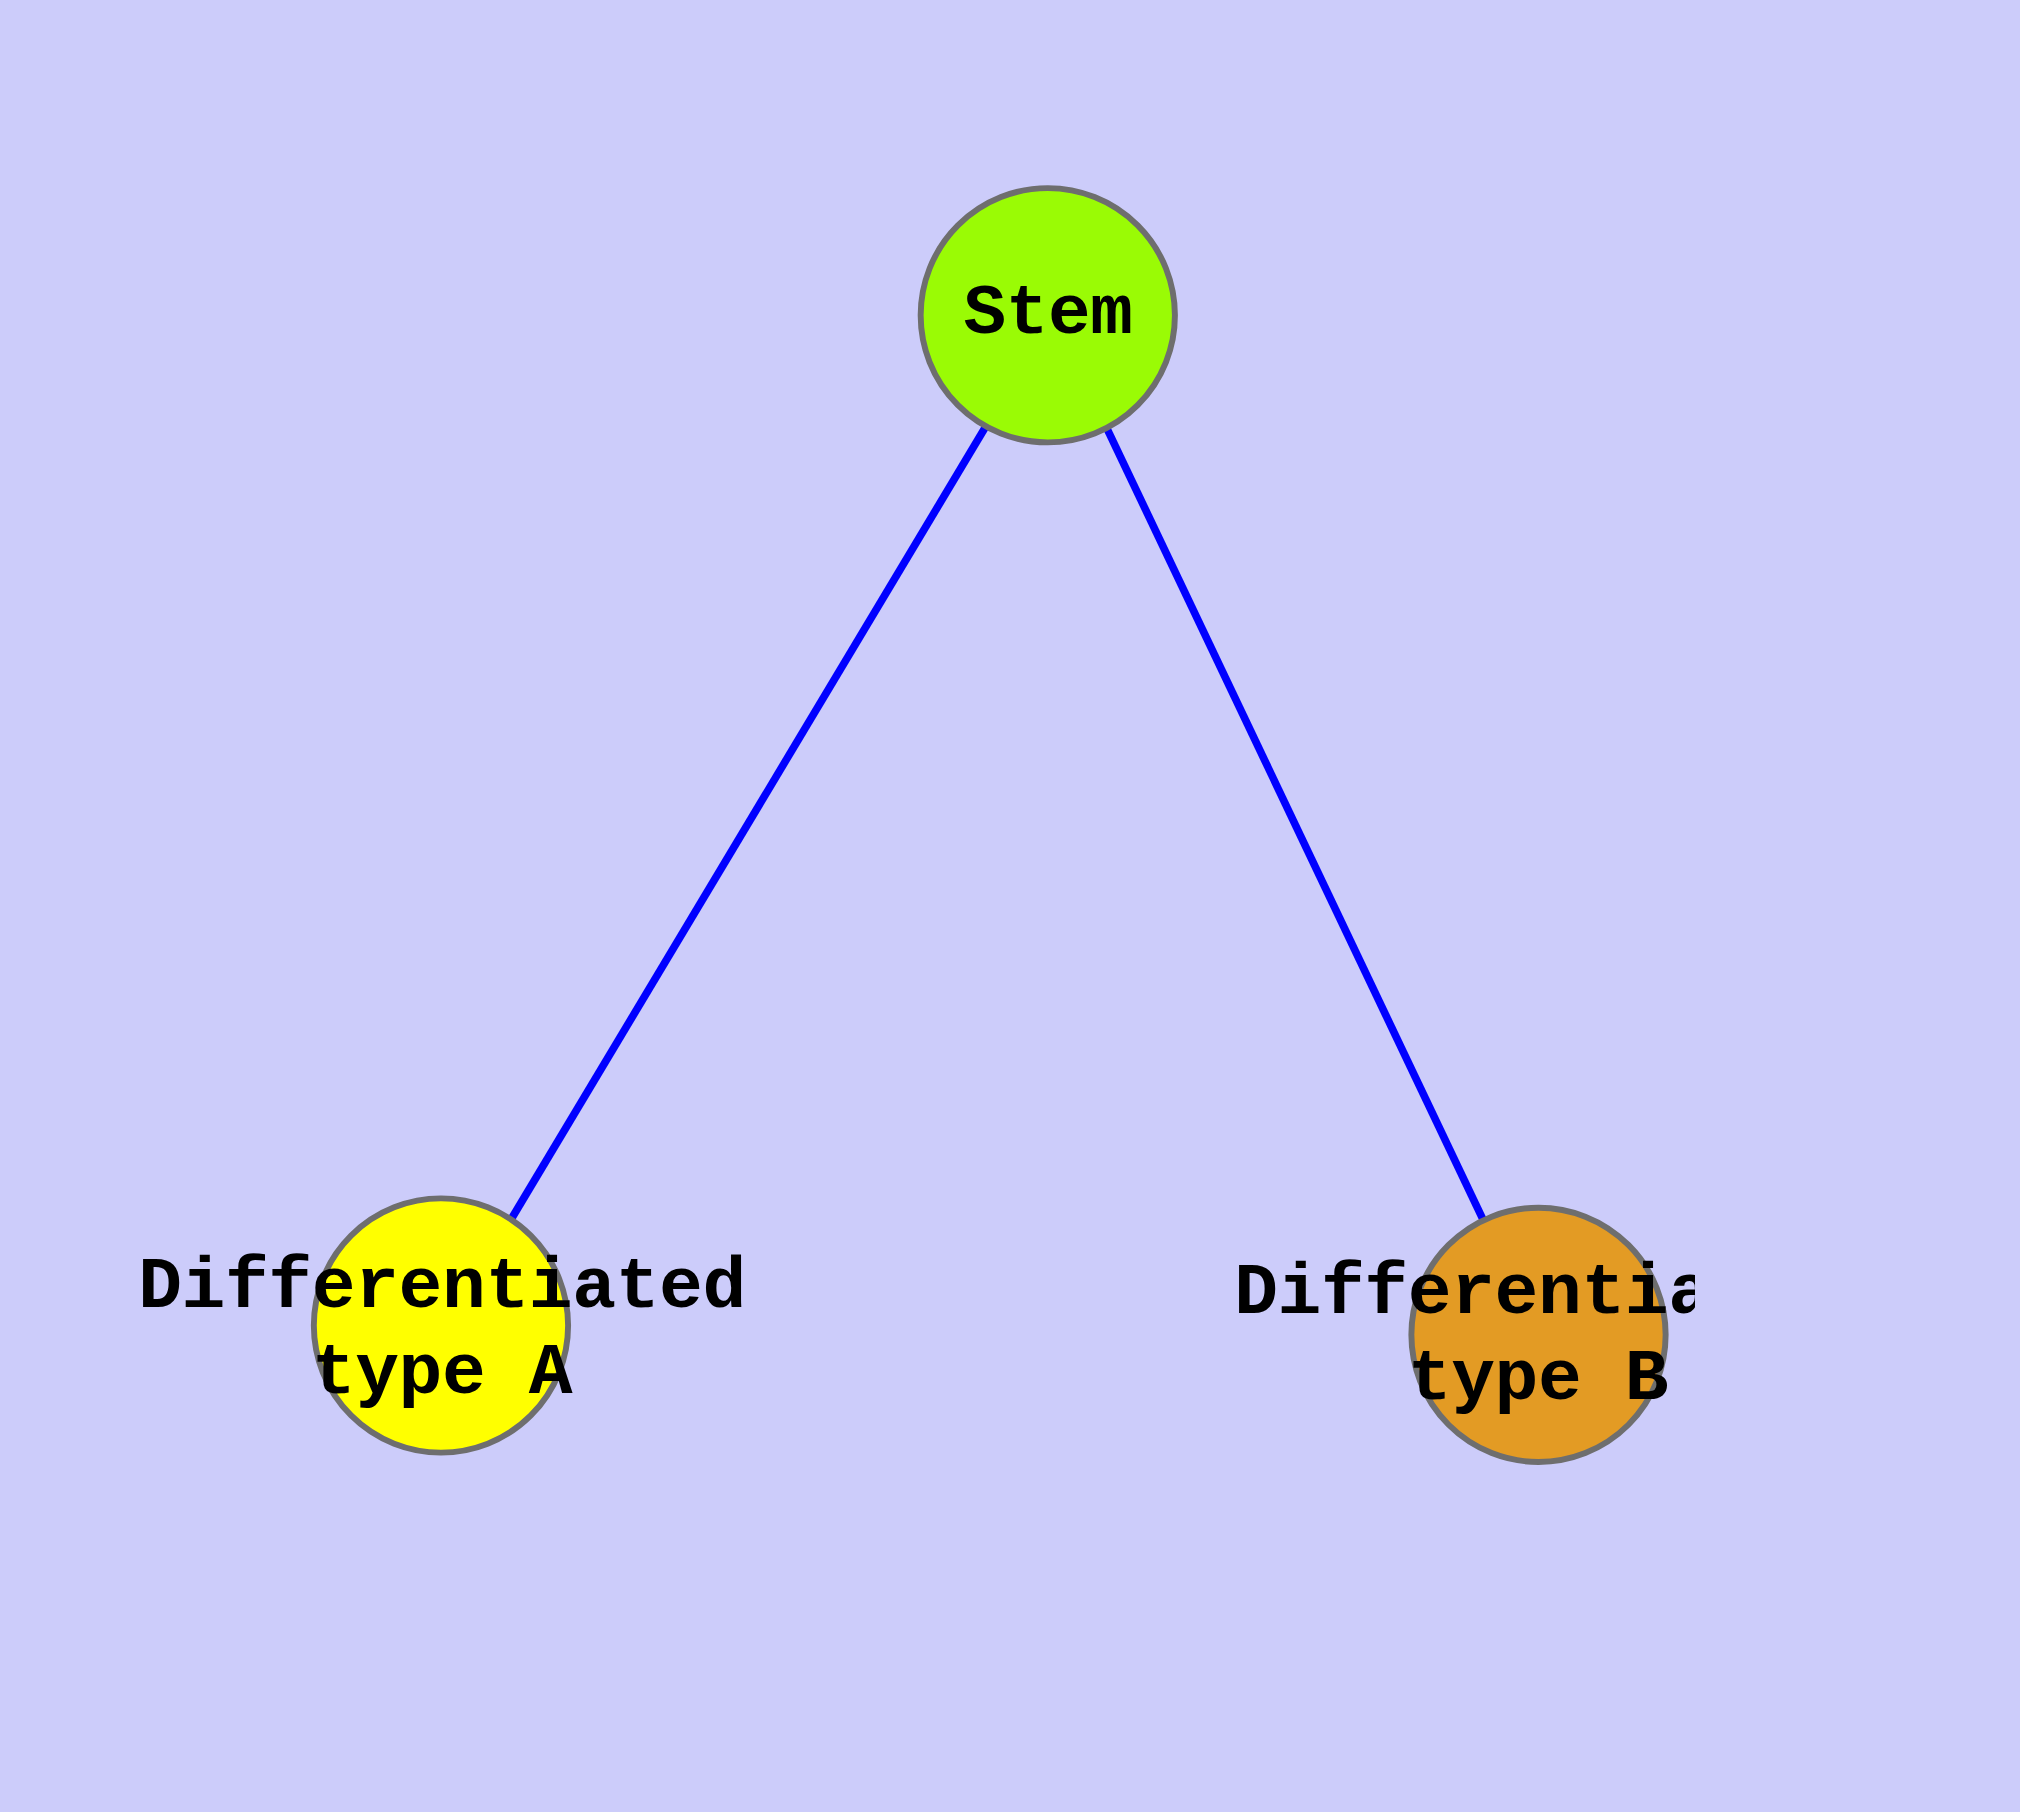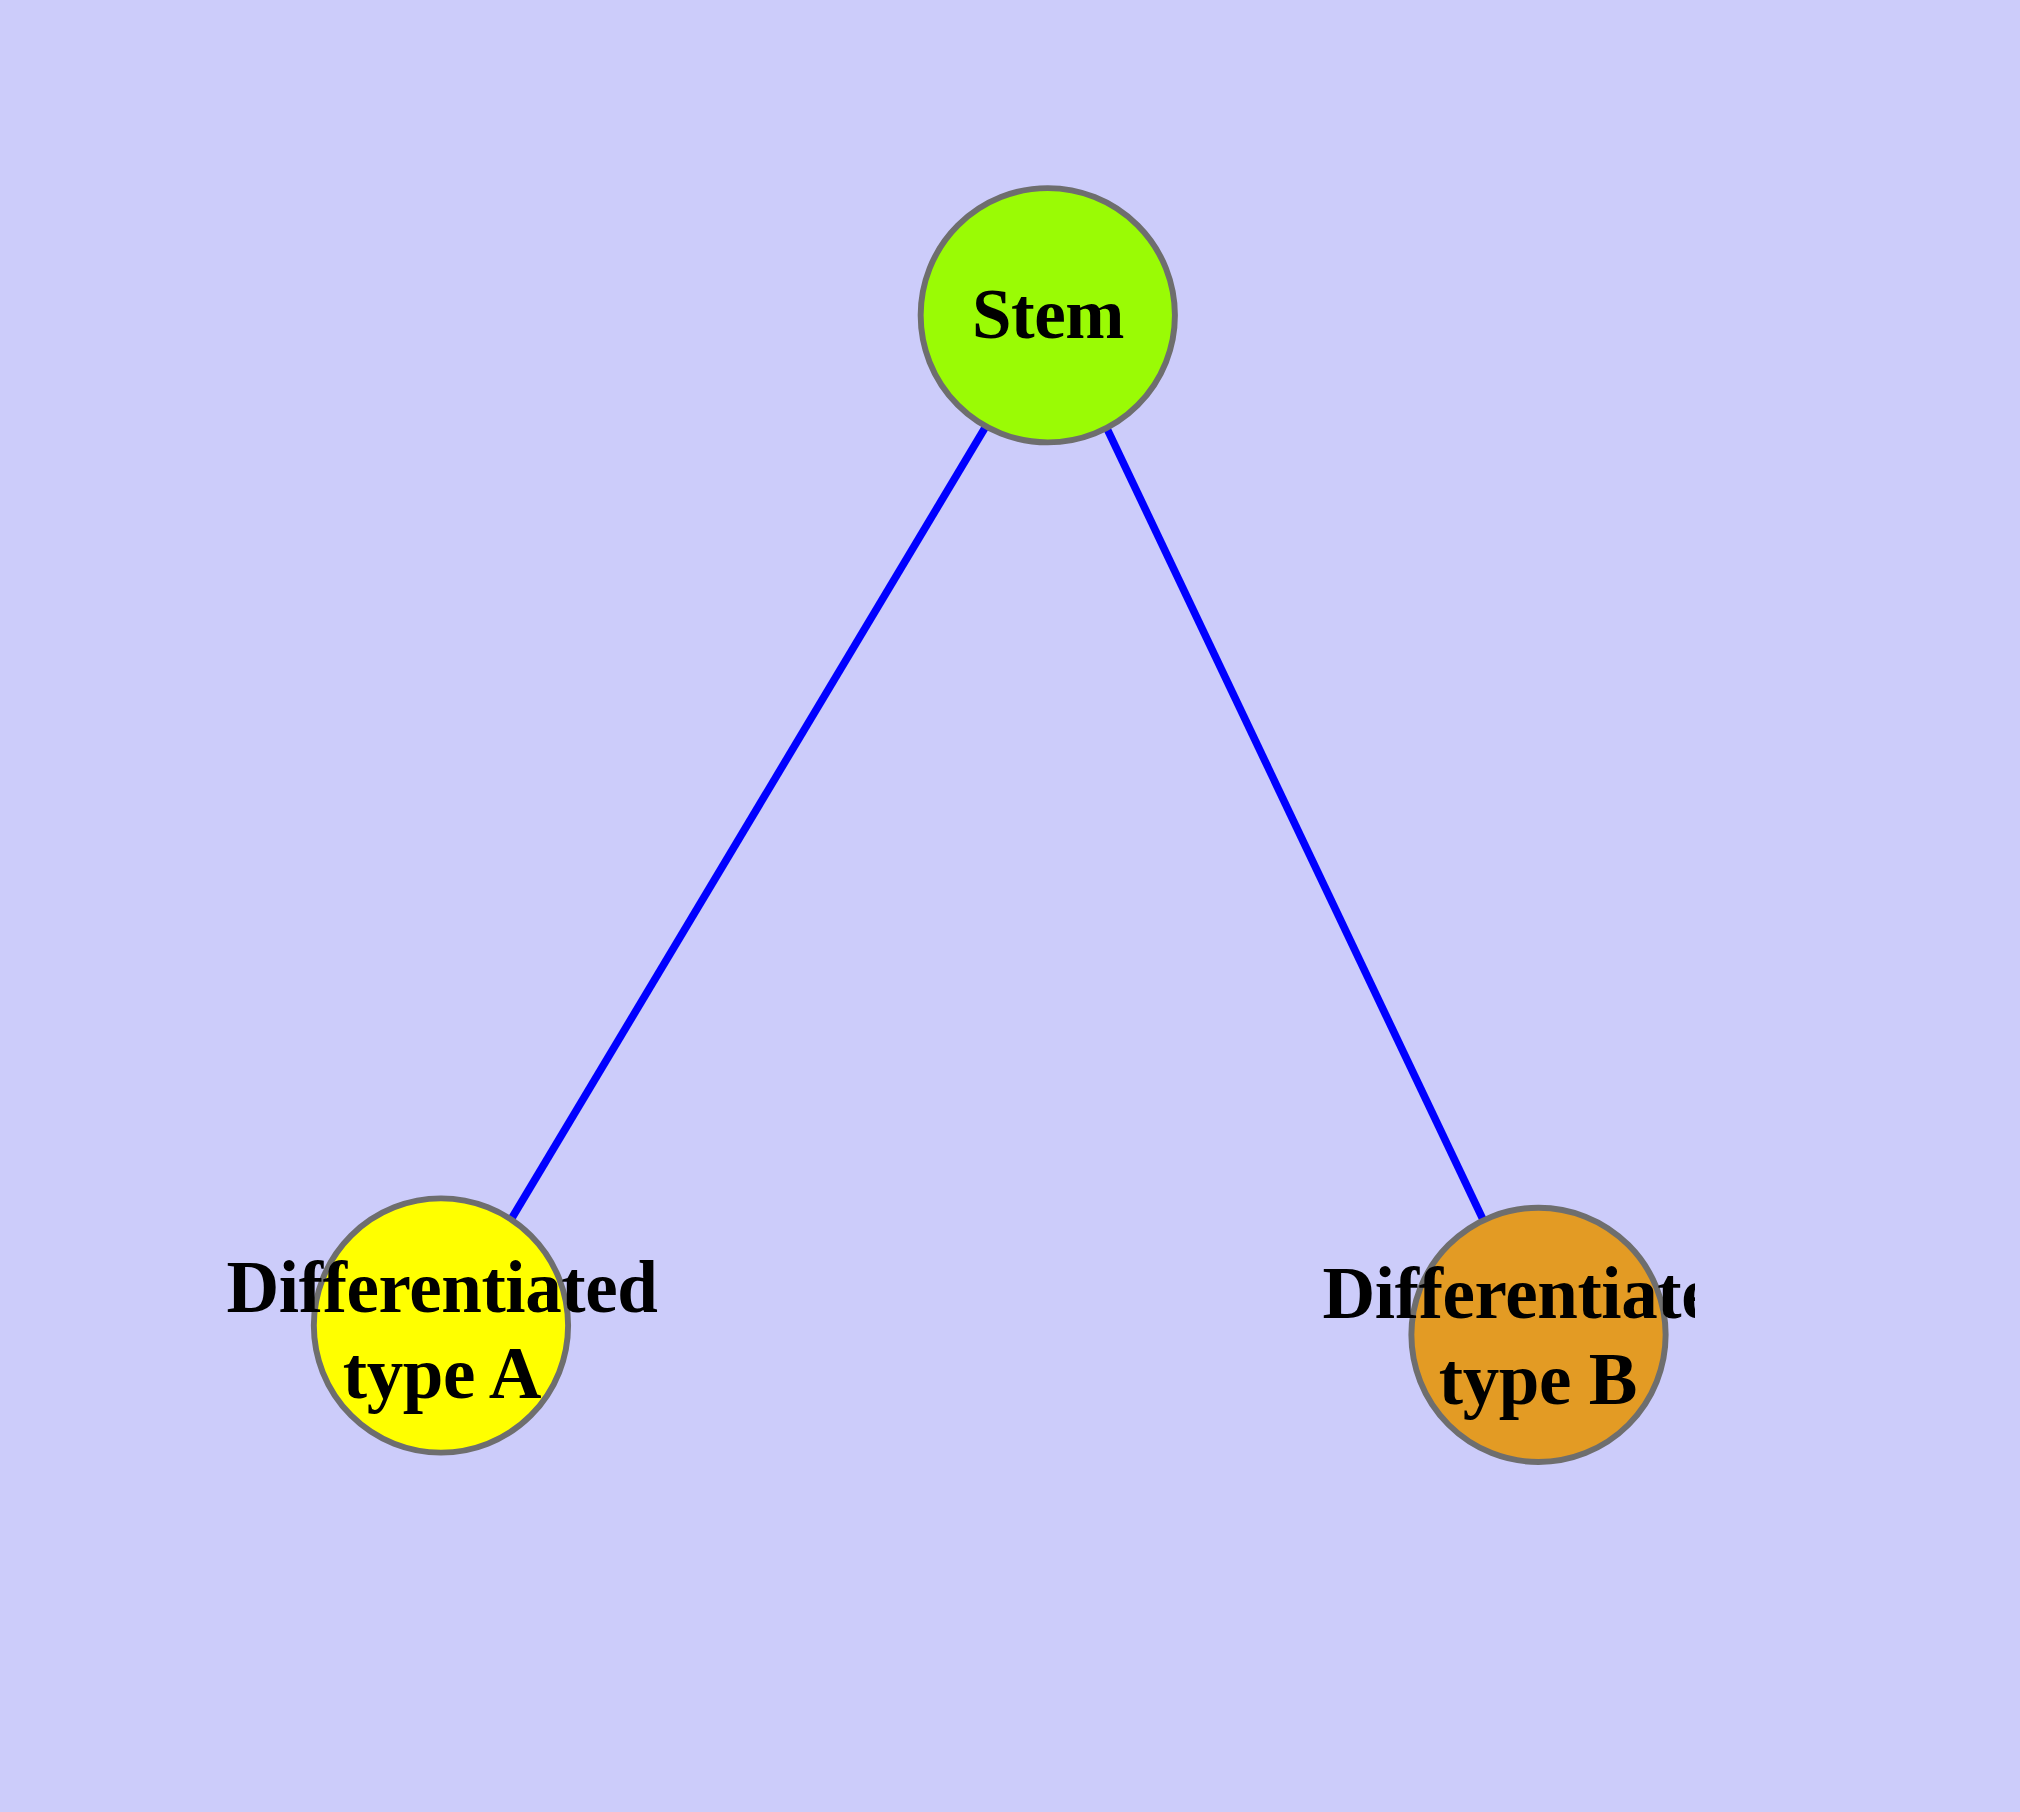--- a/index.html
+++ b/index.html
@@ -6,21 +6,21 @@
   html, body {
     margin: 0;
     padding: 0;
     background: #ccccfa;
   }
   #canvas {
     position: relative;
     width: 1695px;
     height: 1812px;
     overflow: hidden;
-    font-family: Liberation Serif, serif;
+    font-family: Liberation Mono, monospace;
   }
   #graph-svg {
     position: absolute;
     top: 0;
     left: 0;
     width: 2021px;
     height: 1812px;
     display: block;
   }
   .node-circle {

